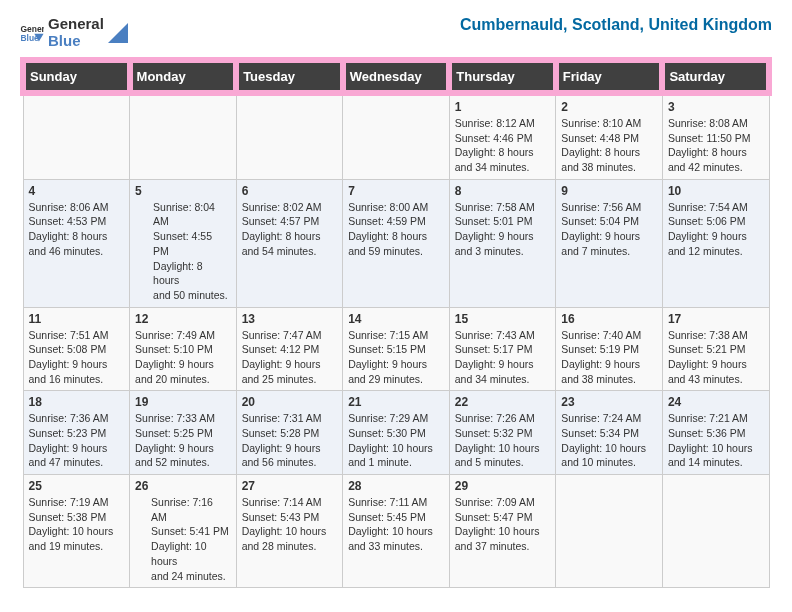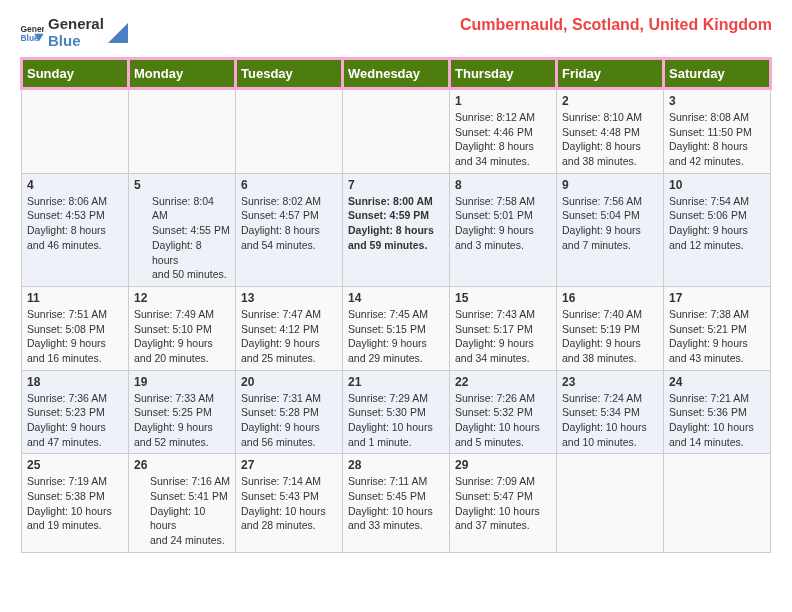--- a/index.html
+++ b/index.html
@@ -28,36 +28,36 @@
     .title-section {
       text-align: right;
     }
     .main-title {
       font-size: 36px;
       font-weight: normal;
       color: #333;
     }
     .subtitle {
       font-size: 16px;
-      color: #ef4444;
+      color: #0369a1;
       font-weight: bold;
     }
     table {
       width: 100%;
       border-collapse: collapse;
       table-layout: fixed;
     }
     thead tr th {
-      background-color: #4d7c0f;
+      background-color: #404040;
       color: #fff;
       font-size: 13px;
       font-weight: bold;
       padding: 6px 4px;
       text-align: left;
-      border: 3px solid #f9a8d4;
+      border: 6px solid #f9a8d4;
     }
     tbody tr td {
       border: 1px solid #ccc;
       vertical-align: top;
       padding: 4px 5px;
       font-size: 10.5px;
       color: #333;
       height: 80px;
     }
     tbody tr:nth-child(odd) td {
@@ -157,21 +157,21 @@
         </td>
         <td>
           <span class="day-number">6</span>
           <div class="cell-content" style="white-space: pre-line;">Sunrise: 8:02 AM
 Sunset: 4:57 PM
 Daylight: 8 hours
 and 54 minutes.</div>
         </td>
         <td>
           <span class="day-number">7</span>
-          <div class="cell-content" style="white-space: pre-line; font-weight: bold;">Sunrise: 8:00 AM
+          <div class="cell-content" style="white-space: pre-line;">Sunrise: 8:00 AM
 Sunset: 4:59 PM
 Daylight: 8 hours
 and 59 minutes.</div>
         </td>
         <td>
           <span class="day-number">8</span>
           <div class="cell-content" style="white-space: pre-line;">Sunrise: 7:58 AM
 Sunset: 5:01 PM
 Daylight: 9 hours
 and 3 minutes.</div>
@@ -208,21 +208,21 @@
         </td>
         <td>
           <span class="day-number">13</span>
           <div class="cell-content" style="white-space: pre-line;">Sunrise: 7:47 AM
 Sunset: 4:12 PM
 Daylight: 9 hours
 and 25 minutes.</div>
         </td>
         <td>
           <span class="day-number">14</span>
-          <div class="cell-content" style="white-space: pre-line;">Sunrise: 7:45 AM
+          <div class="cell-content" style="white-space: pre-line;">Sunrise: 7:15 AM
 Sunset: 5:15 PM
 Daylight: 9 hours
 and 29 minutes.</div>
         </td>
         <td>
           <span class="day-number">15</span>
           <div class="cell-content" style="white-space: pre-line;">Sunrise: 7:43 AM
 Sunset: 5:17 PM
 Daylight: 9 hours
 and 34 minutes.</div>

